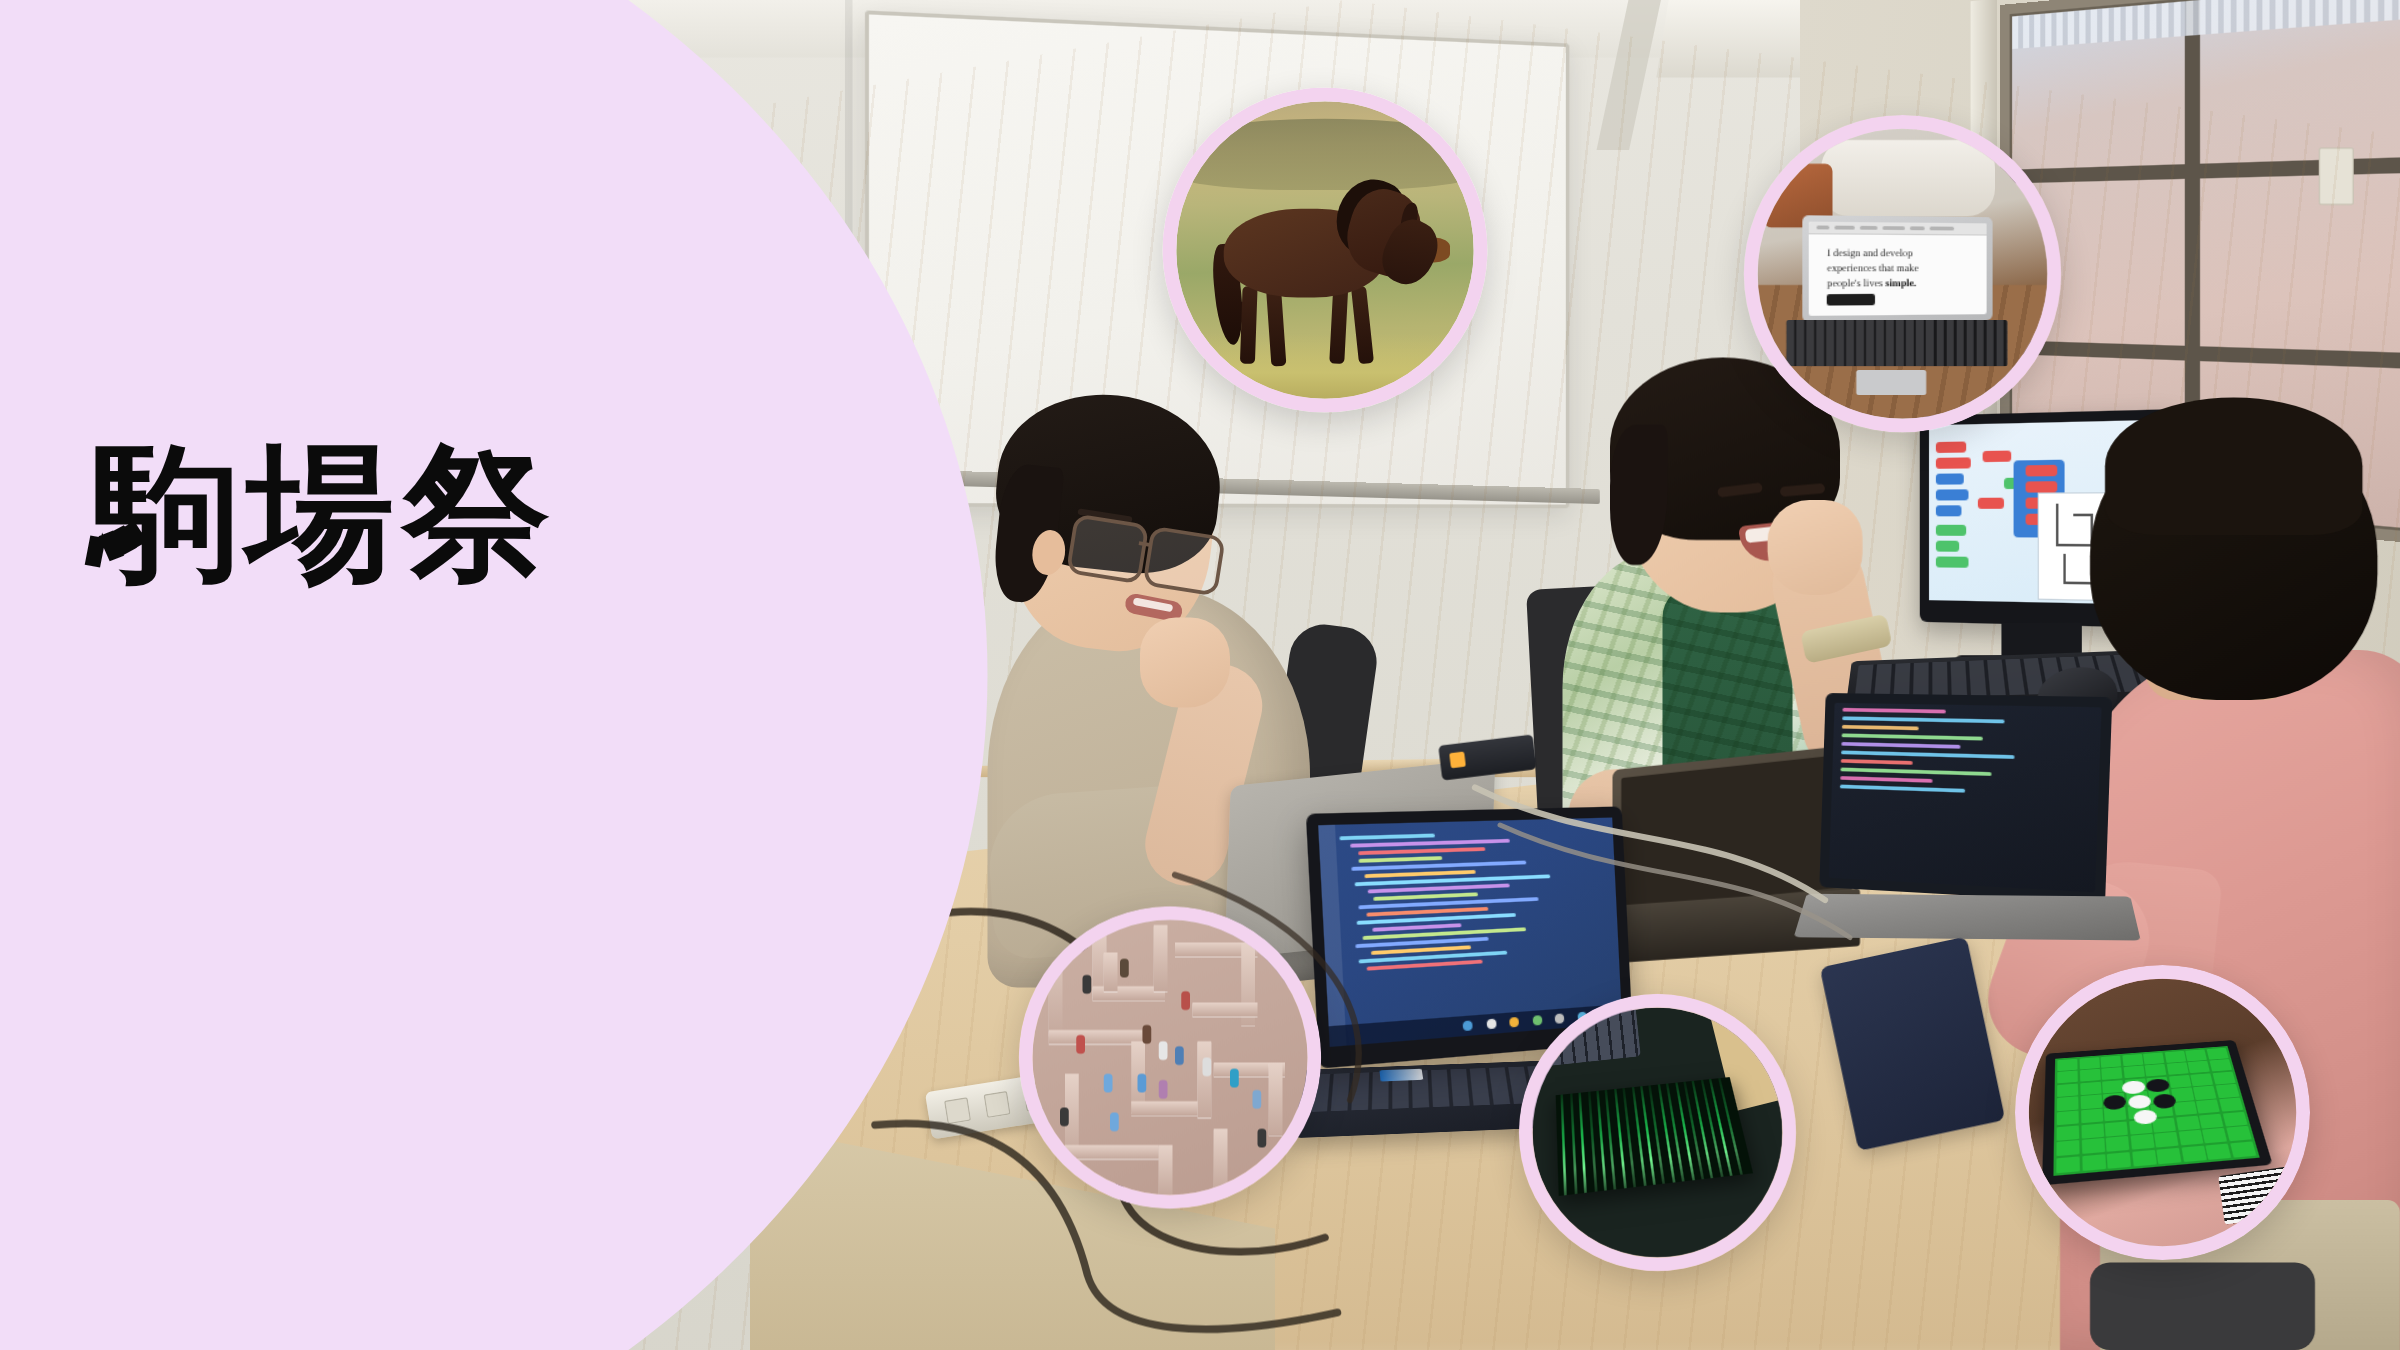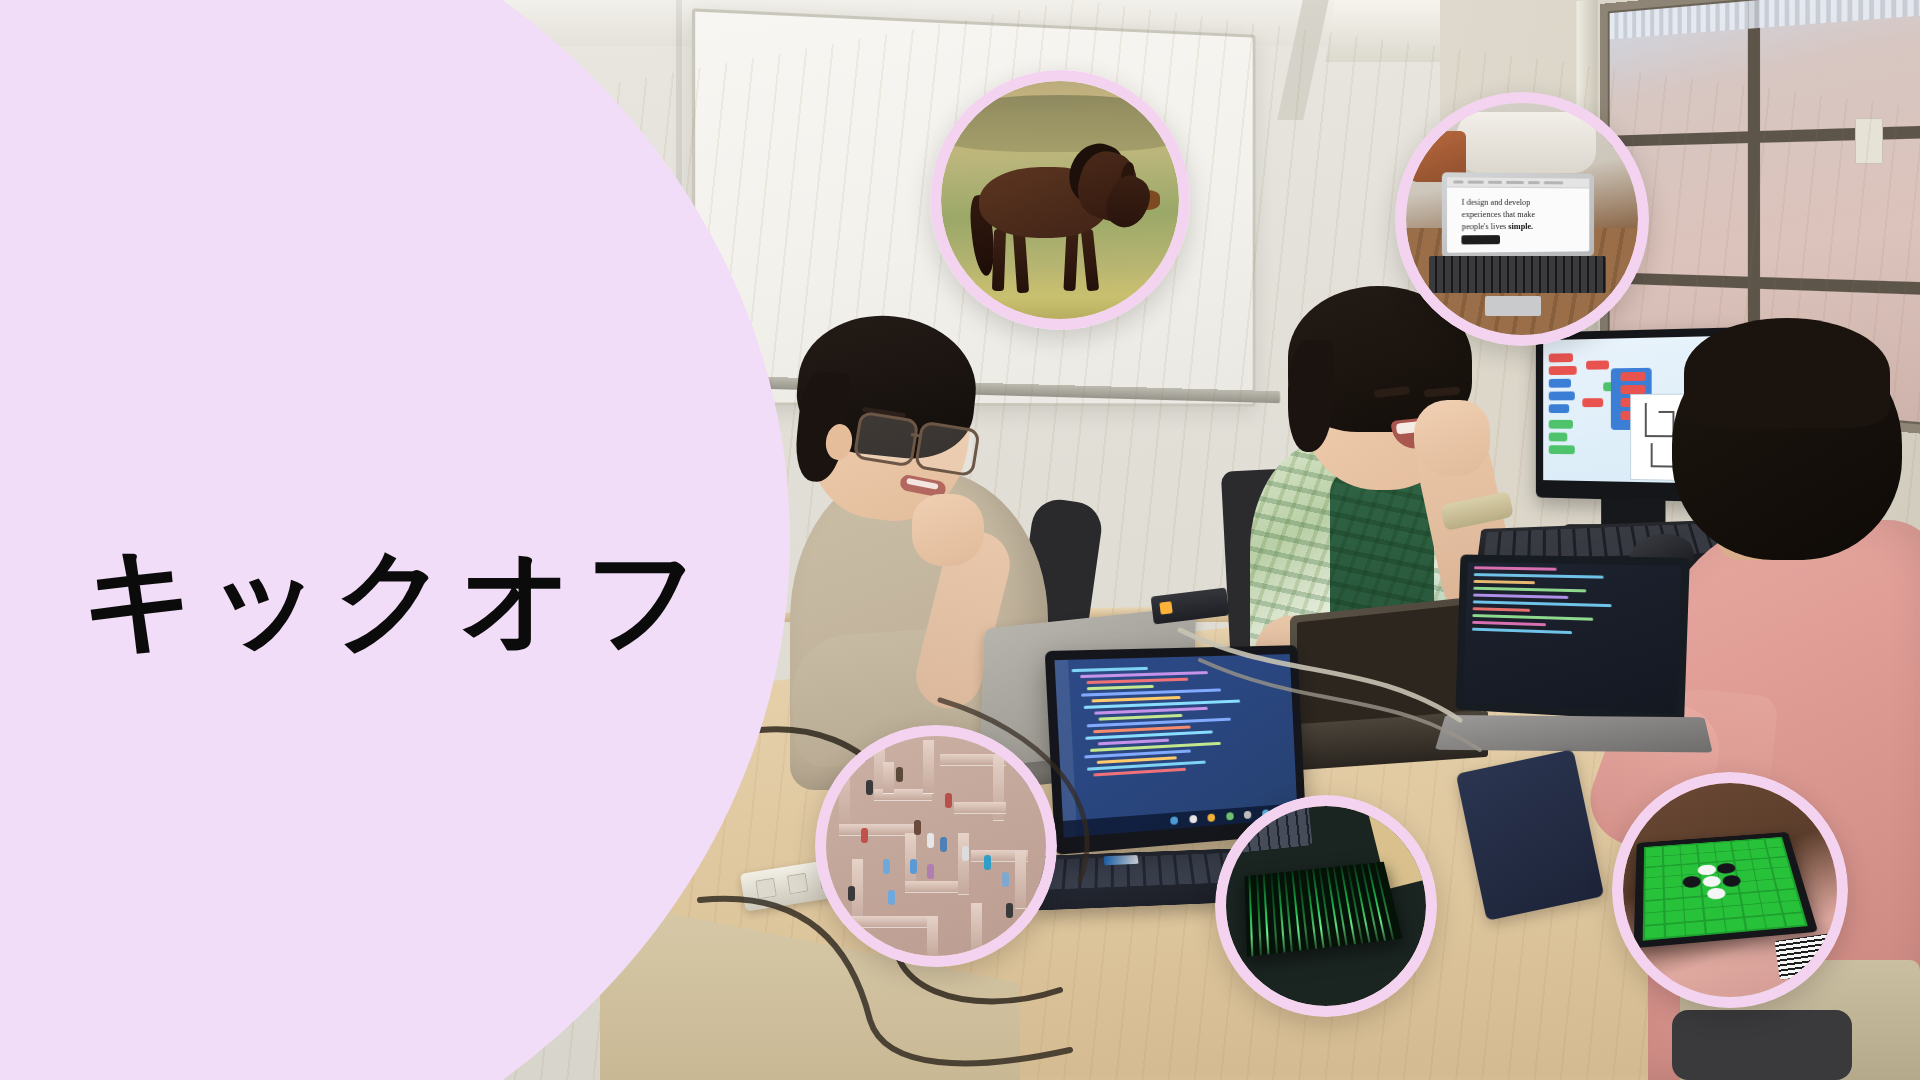--- a/index.html
+++ b/index.html
@@ -979,21 +979,21 @@
           <b style="left:84%;background:#5ab4e0;"></b>
         </div>
       </div>
     </div>
 
     <div class="notebook"></div>
   </div>
 
   <div class="panel"></div>
 
-  <div class="title title-line2">キックオフ</div>
+  <div class="title title-line1">駒場祭</div>
 
   <div class="bubble b-horse">
     <div class="inner">
       <div class="horse-scene">
         <div class="horse-hill"></div>
         <div class="horse-grass"></div>
         <div class="horse-far"></div>
         <div class="horse-tail"></div>
         <div class="horse-leg a"></div>
           <div class="horse-leg b"></div>

